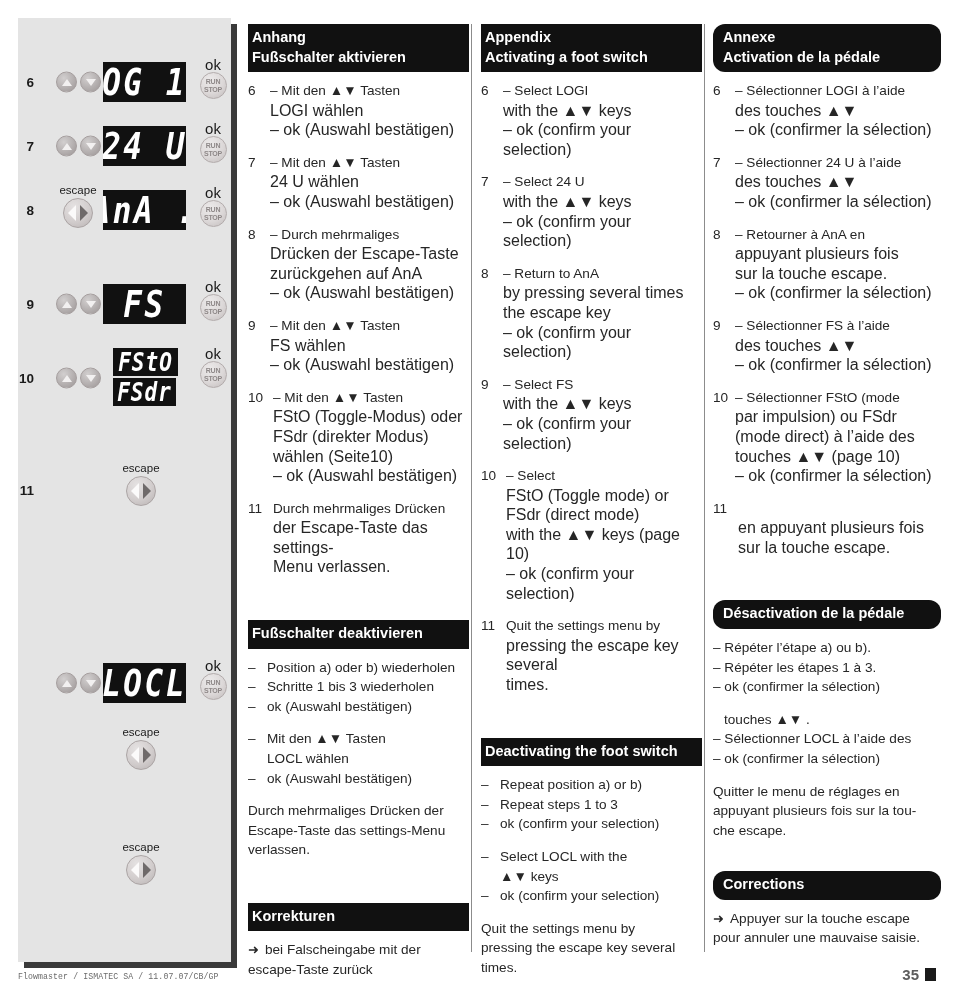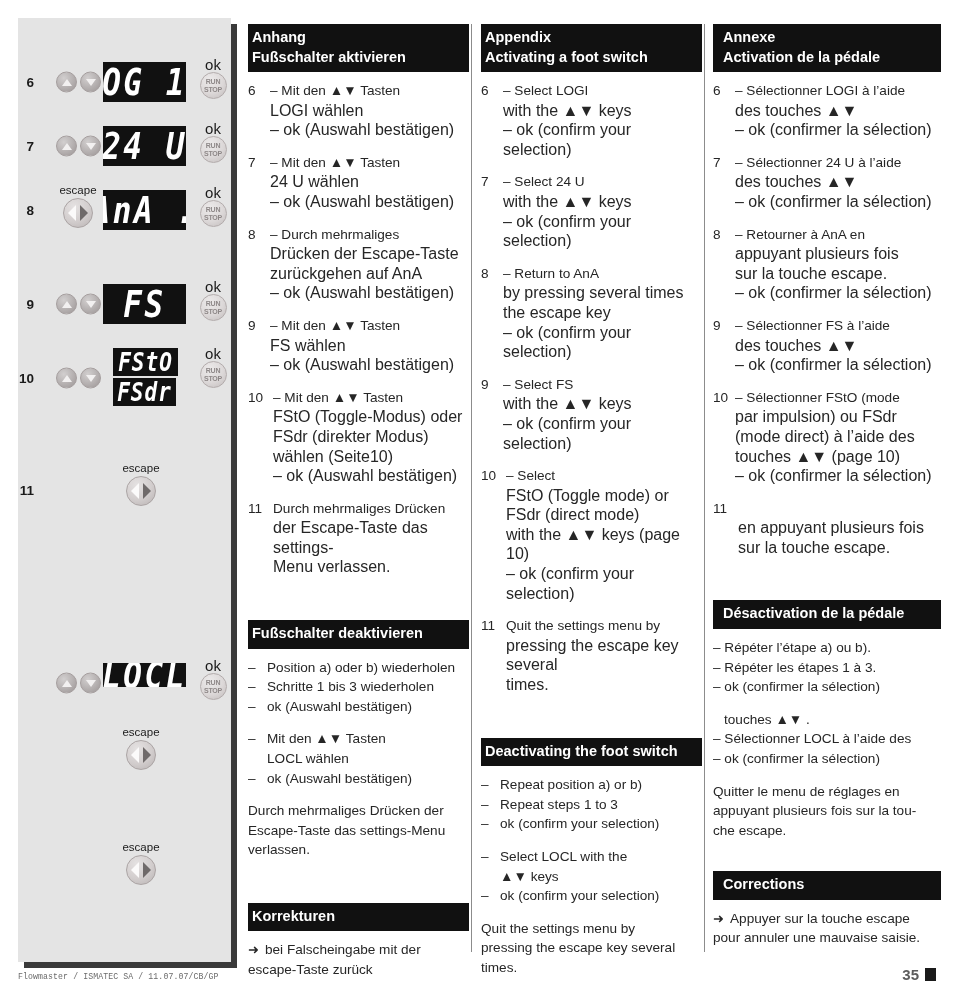--- a/index.html
+++ b/index.html
@@ -184,21 +184,21 @@
 
   .hdr {
     background: #111111;
     color: #ffffff;
     font-size: 14.5px;
     font-weight: bold;
     line-height: 19.5px;
     padding: 4px 0 5px 4px;
     margin-bottom: 9px;
   }
-  .hdr.indent { padding-left: 10px; }
+  .hdr.indent { padding-left: 10px; border-radius: 12px; }
   .hdr-line { display: block; }
 
   .blk { margin-bottom: 13px; }
 
   .item {
     display: flex;
     font-size: 13.6px;
     line-height: 19.6px;
     color: #262626;
   }
@@ -399,21 +399,21 @@
 
   <div class="step" style="top:655px;">
     <div class="arrows" style="left:56px;">
       <span class="rbtn">
           <i class="tri-up"></i>
         </span>
       <span class="rbtn">
           <i class="tri-dn"></i>
         </span>
     </div>
-    <div class="lcd" style="left:103px;top:8px;width:83px;height:24px;">
+    <div class="lcd" style="left:103px;top:8px;width:83px;height:40px;">
       <span class="lcd-txt">LOCL</span>
     </div>
     <div class="ok-wrap" style="left:190px;top:4px;">
       <div class="ok-label">ok</div>
       <div class="ok-btn">
         <span>RUN</span>
         <span>STOP</span>
       </div>
     </div>
   </div>

